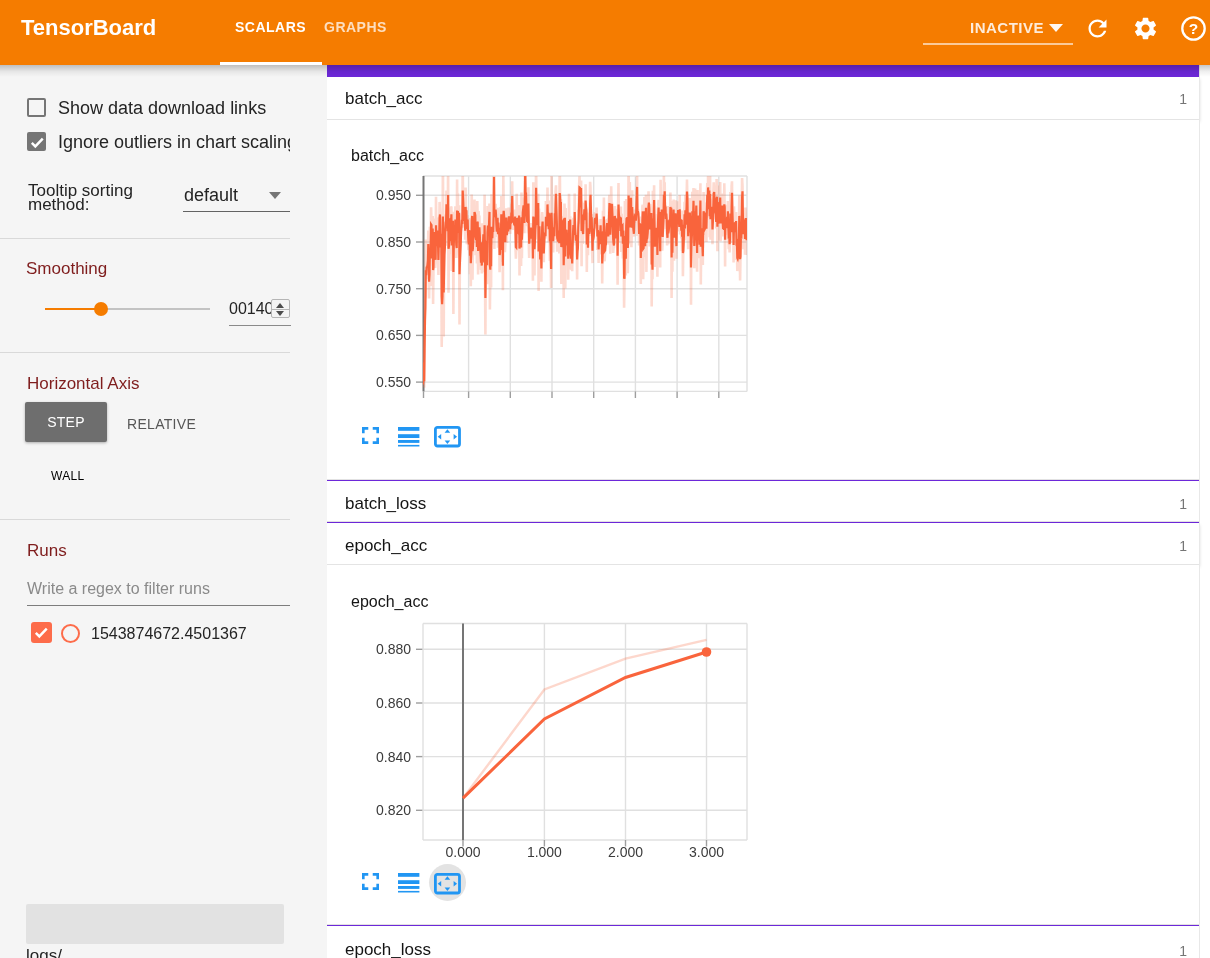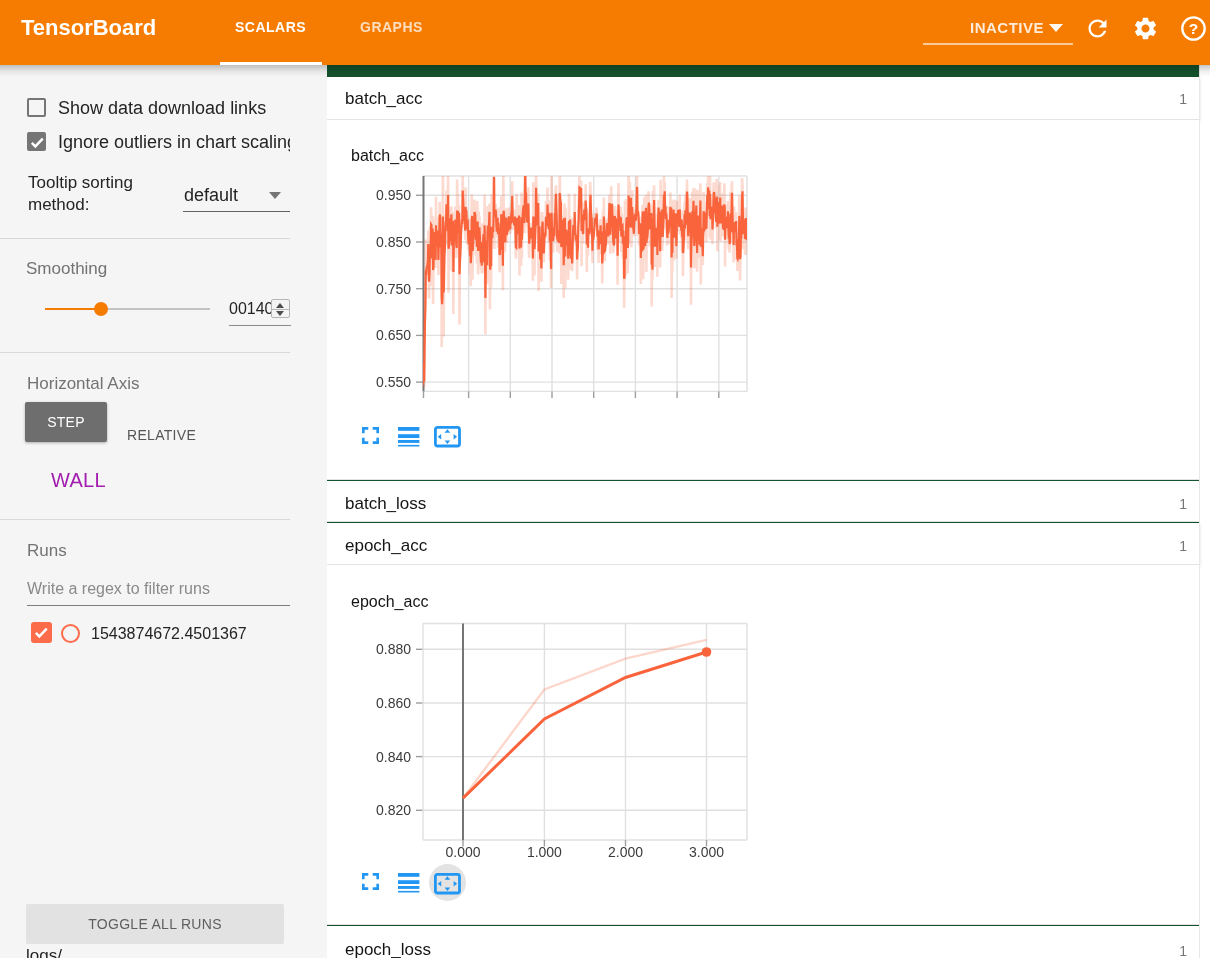--- a/index.html
+++ b/index.html
@@ -15,28 +15,28 @@
 .status-text { position:absolute; left:922px; top:19px; color:rgba(255,255,255,0.85); font-size:15px; font-weight:bold; letter-spacing:0.5px;margin-left:48px; }
 .status-line { position:absolute; left:923px; top:43px; width:150px; height:1.5px; background:rgba(255,255,255,0.6); }
 .status-tri { position:absolute; left:1049px; top:24px; width:0; height:0;
   border-left:7px solid transparent; border-right:7px solid transparent; border-top:8px solid rgba(255,255,255,0.95); }
 .hicon { position:absolute; top:15px; }
 #sidebar { position:absolute; left:0; top:65px; width:327px; height:893px; background:#f5f5f5; overflow:hidden; z-index:10; }
 .sb-divider { position:absolute; left:0; width:290px; height:1px; background:#d9d9d9; }
 .cb { position:absolute; width:19px; height:19px; border:2px solid #757575; border-radius:2px; }
 .cb.checked { background:#757575; border-color:#757575; }
 .sb-label { position:absolute; color:#242424; font-size:17px; white-space:nowrap; }
-.grey-label { position:absolute; color:#737373; font-size:17px; white-space:nowrap; }
+.grey-label { position:absolute; color:#7f1d1d; font-size:17px; white-space:nowrap; }
 </style>
 </head>
 <body>
 <div id="appbar">
   <span class="logo">TensorBoard</span>
   <span class="tab active" style="left:235px;">SCALARS</span>
-  <span class="tab" style="left:360px;">GRAPHS</span>
+  <span class="tab" style="left:324px;">GRAPHS</span>
   <div class="tab-underline"></div>
   <span class="status-text">INACTIVE</span>
   <div class="status-line"></div>
   <div class="status-tri"></div>
   <svg class="hicon" style="left:1084px;" width="27" height="27" viewBox="0 0 24 24" fill="#fff">
     <path d="M17.65 6.35C16.2 4.9 14.21 4 12 4c-4.42 0-7.99 3.58-7.99 8s3.57 8 7.99 8c3.73 0 6.84-2.55 7.73-6h-2.08c-.82 2.33-3.04 4-5.65 4-3.31 0-6-2.69-6-6s2.69-6 6-6c1.66 0 3.14.69 4.22 1.78L13 11h7V4l-2.35 2.35z"></path>
   </svg>
   <svg class="hicon" style="left:1132px;" width="27" height="27" viewBox="0 0 24 24" fill="#fff">
     <path d="M19.14 12.94c.04-.3.06-.61.06-.94 0-.32-.02-.64-.07-.94l2.03-1.58c.18-.14.23-.41.12-.61l-1.92-3.32c-.12-.22-.37-.29-.59-.22l-2.39.96c-.5-.38-1.03-.7-1.62-.94l-.36-2.54c-.04-.24-.24-.41-.48-.41h-3.84c-.24 0-.43.17-.47.41l-.36 2.54c-.59.24-1.13.57-1.62.94l-2.39-.96c-.22-.08-.47 0-.59.22L2.74 8.87c-.12.21-.08.47.12.61l2.03 1.58c-.05.3-.09.63-.09.94s.02.64.07.94l-2.03 1.58c-.18.14-.23.41-.12.61l1.92 3.32c.12.22.37.29.59.22l2.39-.96c.5.38 1.03.7 1.62.94l.36 2.54c.05.24.24.41.48.41h3.84c.24 0 .44-.17.47-.41l.36-2.54c.59-.24 1.13-.56 1.62-.94l2.39.96c.22.08.47 0 .59-.22l1.92-3.32c.12-.22.07-.47-.12-.61l-2.01-1.58zM12 15.6c-1.98 0-3.6-1.62-3.6-3.6s1.62-3.6 3.6-3.6 3.6 1.62 3.6 3.6-1.62 3.6-3.6 3.6z"></path>
   </svg>
@@ -50,21 +50,21 @@
 <div id="sidebar">
   <div class="cb" style="left:27px; top:33px;"></div>
   <span class="sb-label" style="left:58px; top:33px; font-size:18px;">Show data download links</span>
   <div class="cb checked" style="left:27px; top:67px;">
       <svg width="21" height="21" viewBox="0 0 24 24" style="position:absolute;left:-2px;top:-2px;">
         <path fill="none" stroke="#fff" stroke-width="2.8" d="M5.5 12.5l4 4 8.5-9"></path>
       </svg>
     </div>
   <span class="sb-label" style="left:58px; top:67px; font-size:18px; width:232px; overflow:hidden; display:inline-block;">Ignore outliers in chart scaling</span>
 
-  <span class="sb-label" style="left:28px; top:108px;">Tooltip sorting</span>
+  <span class="sb-label" style="left:28px; top:116px;">Tooltip sorting</span>
   <span class="sb-label" style="left:28px; top:130px;">method:</span>
   <span class="sb-label" style="left:184px; top:120px; font-size:18px;text-align:center;">default</span>
   <div style="position:absolute; left:269px; top:127px; width:0; height:0; border-left:6.5px solid transparent; border-right:6.5px solid transparent; border-top:7px solid #757575;"></div>
   <div style="position:absolute; left:183px; top:146px; width:107px; height:1px; background:#636363;"></div>
 
   <div class="sb-divider" style="top:173px;"></div>
 
   <span class="grey-label" style="left:26px; top:194px;">Smoothing</span>
   <div style="position:absolute; left:45px; top:243px; width:165px; height:2px; background:#c3c3c3;"></div>
   <div style="position:absolute; left:45px; top:243px; width:56px; height:2px; background:#f57c00;"></div>
@@ -75,43 +75,42 @@
     <div style="position:absolute; left:0px; top:8.5px; width:17px; height:1px; background:#b5b5b5;"></div>
     <div style="position:absolute; left:4px; top:10.5px; width:0; height:0; border-left:4.5px solid transparent; border-right:4.5px solid transparent; border-top:5px solid #4c4c4c;"></div>
   </div>
   <div style="position:absolute; left:229px; top:260px; width:62px; height:1px; background:#8a8a8a;"></div>
 
   <div class="sb-divider" style="top:287px;"></div>
 
   <span class="grey-label" style="left:27px; top:309px;">Horizontal Axis</span>
   <div style="position:absolute; left:25px; top:337px; width:82px; height:40px; background:#6e6e6e; border-radius:2px; box-shadow:0 1px 3px rgba(0,0,0,0.3);"></div>
   <span style="position:absolute; left:25px; top:337px; width:82px; height:36px; line-height:40px; text-align:center; color:#fff; font-size:14px; letter-spacing:0.2px;">STEP</span>
-  <span style="position:absolute; left:127px; top:351px; color:#565656; font-size:14px; letter-spacing:0.3px;margin-top:11px;">RELATIVE</span>
-  <span style="position:absolute; left:51px; top:404px; color:#a21caf; font-size:20px; letter-spacing:0.3px;">WALL</span>
+  <span style="position:absolute; left:127px; top:351px; color:#565656; font-size:14px; letter-spacing:0.3px;">RELATIVE</span>
+  <span style="position:absolute; left:51px; top:404px; color:#000000; font-size:12px; letter-spacing:0.3px;">WALL</span>
 
   <div class="sb-divider" style="top:454px;"></div>
 
   <span class="grey-label" style="left:27px; top:476px;">Runs</span>
   <span style="position:absolute; left:27px; top:515px; color:#8a8a8a; font-size:16px;">Write a regex to filter runs</span>
   <div style="position:absolute; left:27px; top:540px; width:263px; height:1px; background:#7d7d7d;"></div>
 
   <div style="position:absolute; left:31px; top:557px; width:21px; height:21px; background:#fd6c4a; border-radius:3px;">
     <svg width="21" height="21" viewBox="0 0 24 24">
         <path fill="none" stroke="#fff" stroke-width="2.8" d="M5.5 12.5l4 4 8.5-9"></path>
       </svg>
   </div>
   <div style="position:absolute; left:61px; top:559px; width:19px; height:19px; border:2.4px solid #fd6c4a; border-radius:50%;"></div>
   <span class="sb-label" style="left:91px; top:560px; font-size:16px;">1543874672.4501367</span>
 
   <div style="position:absolute; left:26px; top:839px; width:258px; height:40px; background:#e2e2e2; border-radius:2px;"></div>
-  <span style="position:absolute; left:26px; top:839px; width:258px; height:40px; line-height:40px; text-align:center; color:#5f5f5f; font-size:14px; letter-spacing:0.3px;">TOGGLE ALL RUNS</span>
   <span class="sb-label" style="left:26px; top:881px;">logs/</span>
 </div>
 
-<div id="main" style="position:absolute; left:327px; top:65px; width:873px; height:893px; background:#14532d;">
+<div id="main" style="position:absolute; left:327px; top:65px; width:873px; height:893px; background:#6d28d9;">
   <div style="position:absolute; left:0; top:12px; width:873px; height:43px; background:#fff; border-bottom:1px solid #e4e4e4; box-shadow:0 2px 3px rgba(0,0,0,0.13);">
     <span style="position:absolute; left:18px; top:12px; font-size:17px; color:#141414;">batch_acc</span>
     <span style="position:absolute; right:13px; top:14px; font-size:14px; color:#757575;">1</span>
   </div>
   <div style="position:absolute; left:0; top:55px; width:873px; height:360px; background:#fff; border-bottom:1px solid #e2e2e2;">
     <span style="position:absolute; left:24px; top:27px; font-size:16px; color:#141414;">batch_acc</span>
 
     <svg style="position:absolute; left:0; top:0;" width="500" height="300">
       <g>
         <line x1="96" y1="75.3" x2="420" y2="75.3" stroke="#e0e0e0" stroke-width="1.4"></line>

